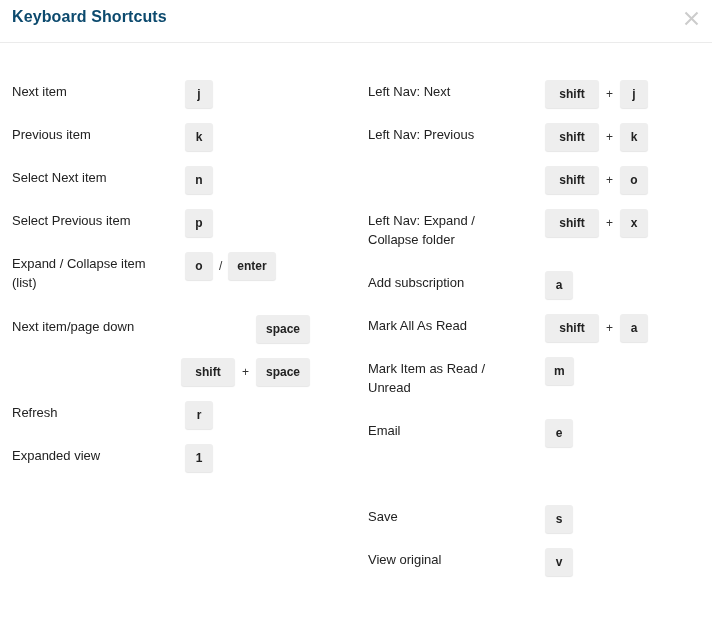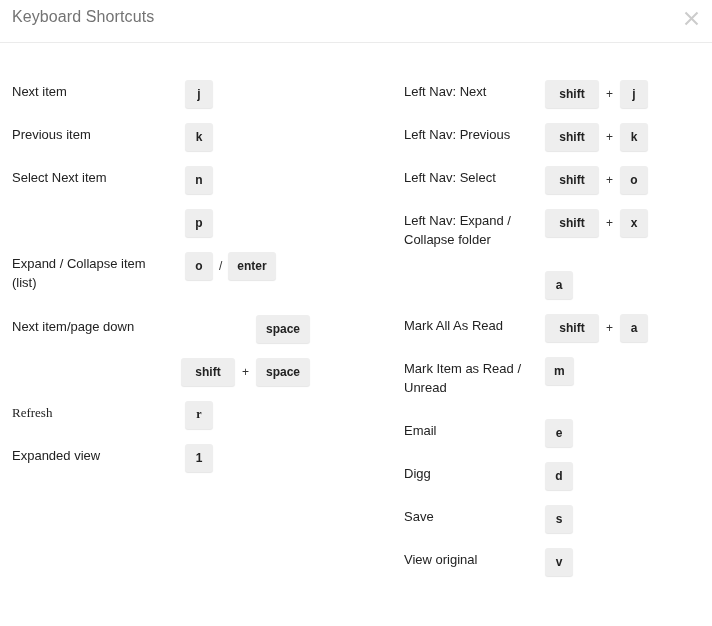--- a/index.html
+++ b/index.html
@@ -27,22 +27,22 @@
     height: 43px;
     border-bottom: 1px solid #ebebeb;
     background: #ffffff;
   }
 
   #dialog-title {
     position: absolute;
     left: 12px;
     top: 8px;
     font-size: 16px;
-    font-weight: normal;
-    color: #737373;
+    font-weight: bold;
+    color: #0c4a6e;
     letter-spacing: 0.1px;
     white-space: nowrap;
   }
 
   #close-button {
     position: absolute;
     right: 8px;
     top: 5px;
     width: 26px;
     height: 26px;
@@ -82,21 +82,21 @@
 
   .shortcut-label {
     position: absolute;
     top: 12px;
     font-size: 13px;
     line-height: 19px;
     color: #222222;
     white-space: pre-line;
   }
   #left-column  .shortcut-label { left: 12px; width: 165px; }
-  #right-column .shortcut-label { left: 12px; width: 175px; margin-left: 36px; }
+  #right-column .shortcut-label { left: 12px; width: 175px; }
 
   .keys {
     position: absolute;
     top: 9px;
     display: flex;
     align-items: center;
     height: 29px;
   }
   #left-column  .keys { left: 185px; }
   #right-column .keys { left: 189px; }
@@ -166,20 +166,21 @@
             <span class="keycap">k</span>
           </div>
         </div>
         <div class="shortcut-row" style="top: 113px;">
           <div class="shortcut-label">Select Next item</div>
           <div class="keys">
             <span class="keycap">n</span>
           </div>
         </div>
         <div class="shortcut-row" style="top: 156px;">
+          <div class="shortcut-label">Select Previous item</div>
           <div class="keys">
             <span class="keycap">p</span>
           </div>
         </div>
         <div class="shortcut-row" style="top: 199px;">
           <div class="shortcut-label">Expand / Collapse item
 (list)</div>
           <div class="keys">
             <span class="keycap">o</span>
             <span class="key-sep slash">/</span>
@@ -192,21 +193,21 @@
             <span class="keycap wide">space</span>
           </div>
         </div>
         <div class="shortcut-row" style="top: 305px;">
           <div class="keys align-right">
             <span class="keycap wide">shift</span>
             <span class="key-sep">+</span>
             <span class="keycap wide">space</span>
           </div>
         </div>
-        <div class="shortcut-row" style="top: 348px; font-family: Liberation Serif, serif;">
+        <div class="shortcut-row" style="top: 348px;">
           <div class="shortcut-label">Refresh</div>
           <div class="keys">
             <span class="keycap">r</span>
           </div>
         </div>
         <div class="shortcut-row" style="top: 391px;">
           <div class="shortcut-label">Expanded view</div>
           <div class="keys">
             <span class="keycap">1</span>
           </div>
@@ -223,37 +224,37 @@
         </div>
         <div class="shortcut-row" style="top: 70px;">
           <div class="shortcut-label">Left Nav: Previous</div>
           <div class="keys">
             <span class="keycap wide">shift</span>
             <span class="key-sep">+</span>
             <span class="keycap">k</span>
           </div>
         </div>
         <div class="shortcut-row" style="top: 113px;">
-          <div class="shortcut-label">Left Nav: Select</div>
           <div class="keys">
             <span class="keycap wide">shift</span>
             <span class="key-sep">+</span>
             <span class="keycap">o</span>
           </div>
         </div>
         <div class="shortcut-row" style="top: 156px;">
           <div class="shortcut-label">Left Nav: Expand /
 Collapse folder</div>
           <div class="keys">
             <span class="keycap wide">shift</span>
             <span class="key-sep">+</span>
             <span class="keycap">x</span>
           </div>
         </div>
         <div class="shortcut-row" style="top: 218px;">
+          <div class="shortcut-label">Add subscription</div>
           <div class="keys">
             <span class="keycap">a</span>
           </div>
         </div>
         <div class="shortcut-row" style="top: 261px;">
           <div class="shortcut-label">Mark All As Read</div>
           <div class="keys">
             <span class="keycap wide">shift</span>
             <span class="key-sep">+</span>
             <span class="keycap">a</span>
@@ -265,26 +266,20 @@
           <div class="keys">
             <span class="keycap">m</span>
           </div>
         </div>
         <div class="shortcut-row" style="top: 366px;">
           <div class="shortcut-label">Email</div>
           <div class="keys">
             <span class="keycap">e</span>
           </div>
         </div>
-        <div class="shortcut-row" style="top: 409px;">
-          <div class="shortcut-label">Digg</div>
-          <div class="keys">
-            <span class="keycap">d</span>
-          </div>
-        </div>
         <div class="shortcut-row" style="top: 495px;">
           <div class="shortcut-label">View original</div>
           <div class="keys">
             <span class="keycap">v</span>
           </div>
         </div>
         <div class="shortcut-row" style="top: 452px;">
           <div class="shortcut-label">Save</div>
           <div class="keys">
             <span class="keycap">s</span>

